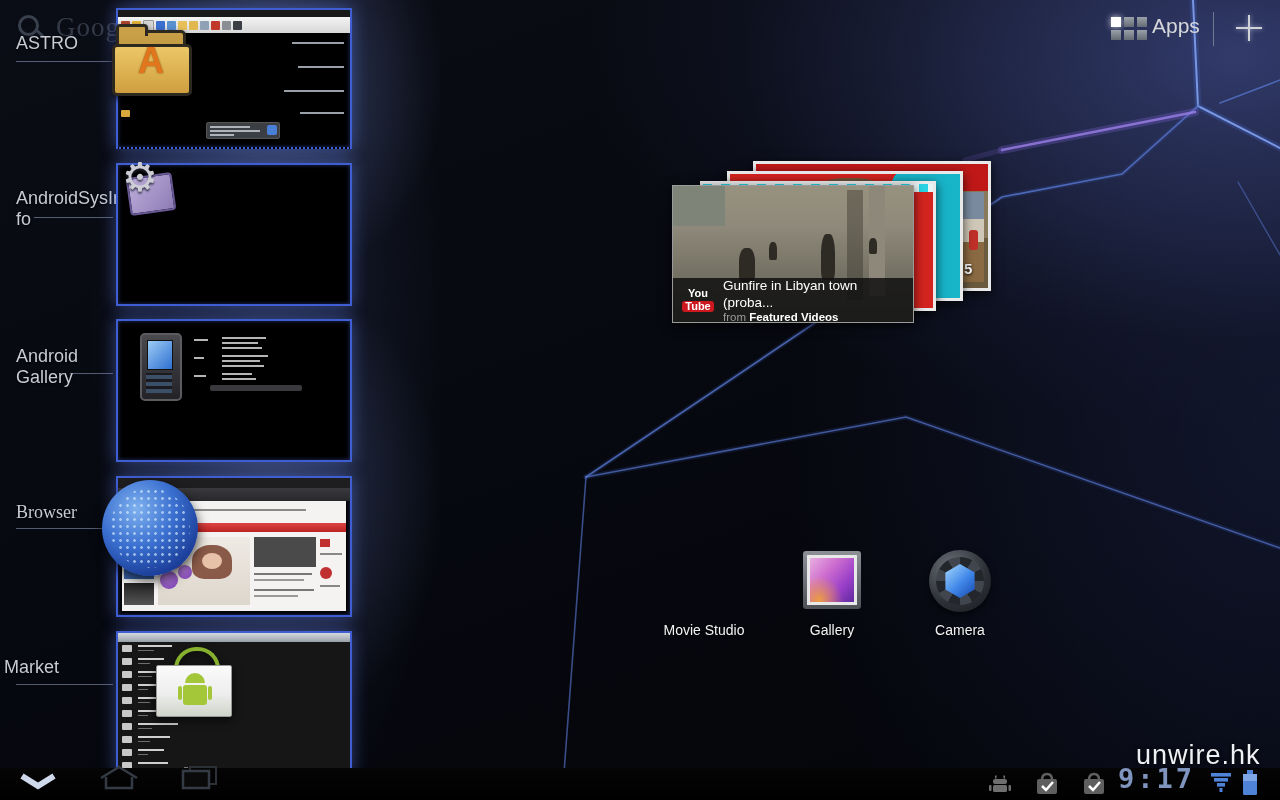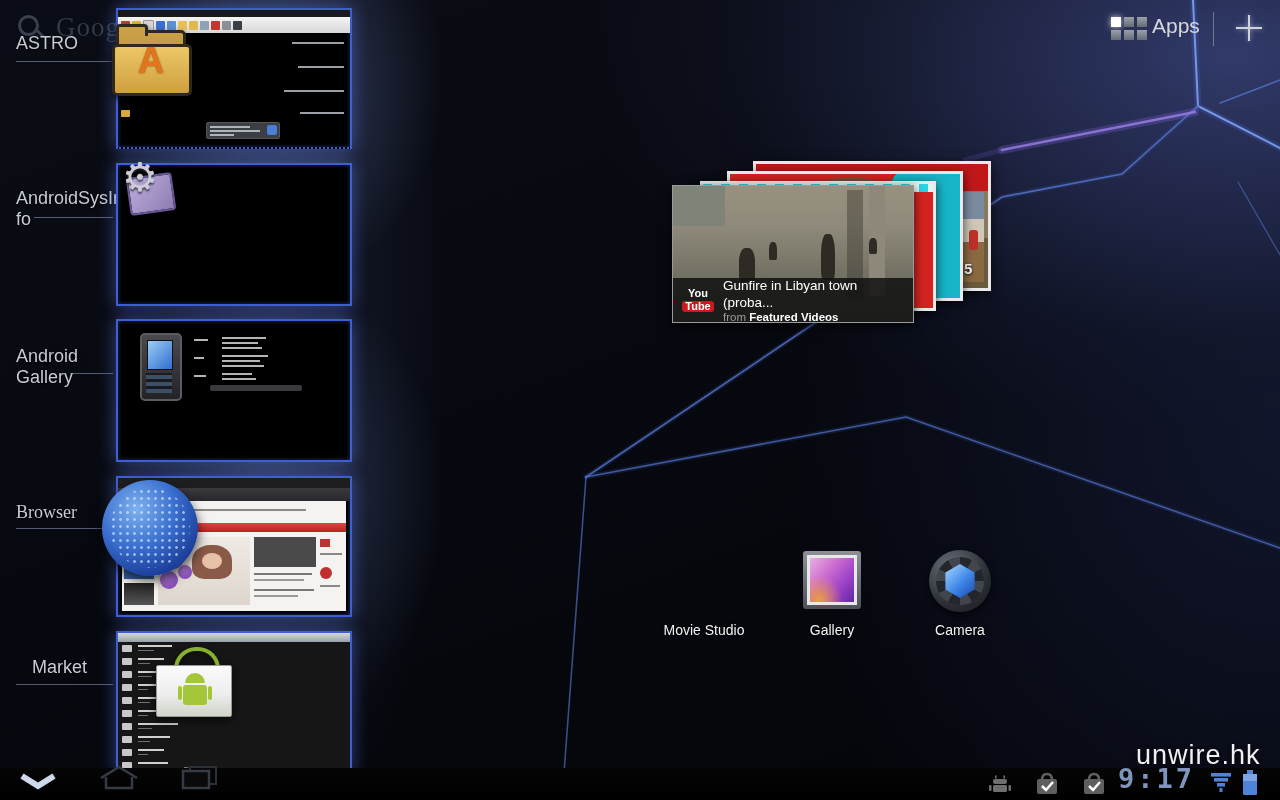--- a/index.html
+++ b/index.html
@@ -162,21 +162,21 @@
   <div class="plus-ic"></div>
 
   <div class="r-label" style="left:16px;top:33px;">ASTRO</div>
   <div class="r-line" style="left:16px;top:61px;width:97px;"></div>
   <div class="r-label" style="left:16px;top:188px;width:108px;word-break:break-all;">AndroidSysInfo</div>
   <div class="r-line" style="left:34px;top:217px;width:79px;"></div>
   <div class="r-label" style="left:16px;top:346px;width:90px;">Android Gallery</div>
   <div class="r-line" style="left:70px;top:373px;width:43px;"></div>
   <div class="r-label" style="left:16px;top:502px;font-family:Liberation Serif, serif;">Browser</div>
   <div class="r-line" style="left:16px;top:528px;width:97px;"></div>
-  <div class="r-label" style="left:32px;top:657px;text-align:right;">Market</div>
+  <div class="r-label" style="left:4px;top:657px;text-align:right;">Market</div>
   <div class="r-line" style="left:16px;top:684px;width:97px;"></div>
 
   <div class="thumb" style="left:116px;top:8px;height:137px;border-bottom-style:dotted;">
     <div class="astro-title"></div>
     <div class="astro-tb">
       <i style="background:#b5452e;"></i>
         <i style="background:#e8b93a;"></i>
         <i style="background:#d8d8d8;border:1px solid #999;"></i>
       <i style="background:#3a6fd0;"></i>
         <i style="background:#5a8fd0;"></i>

